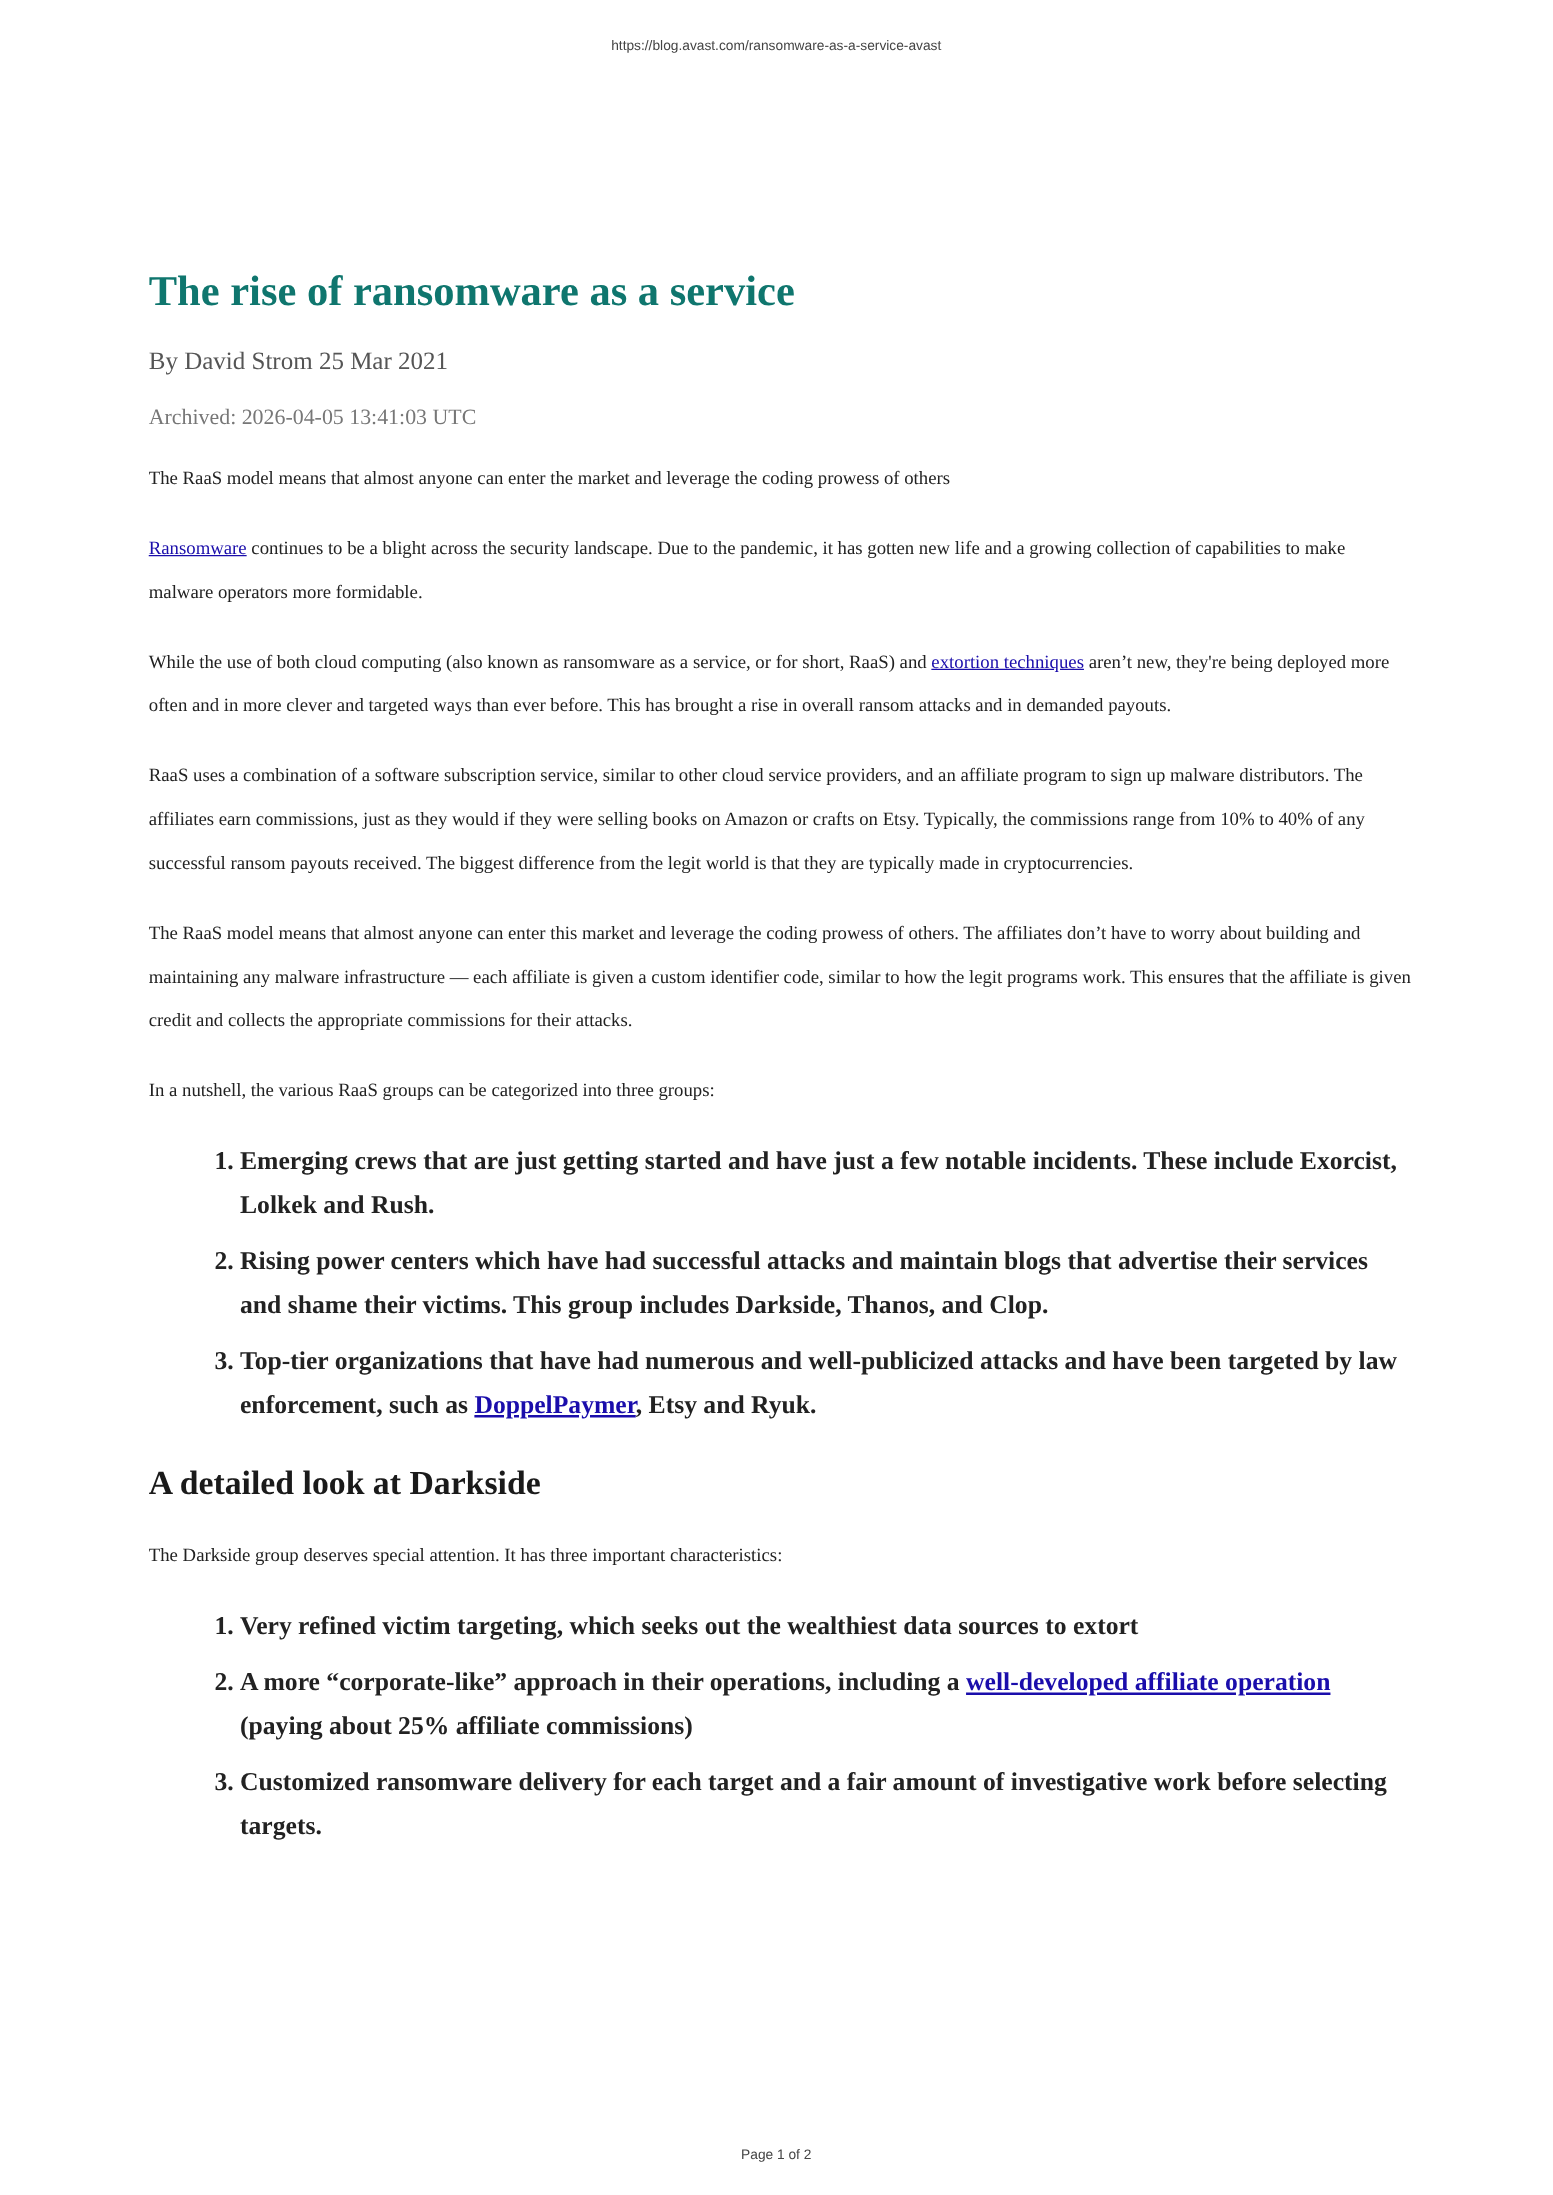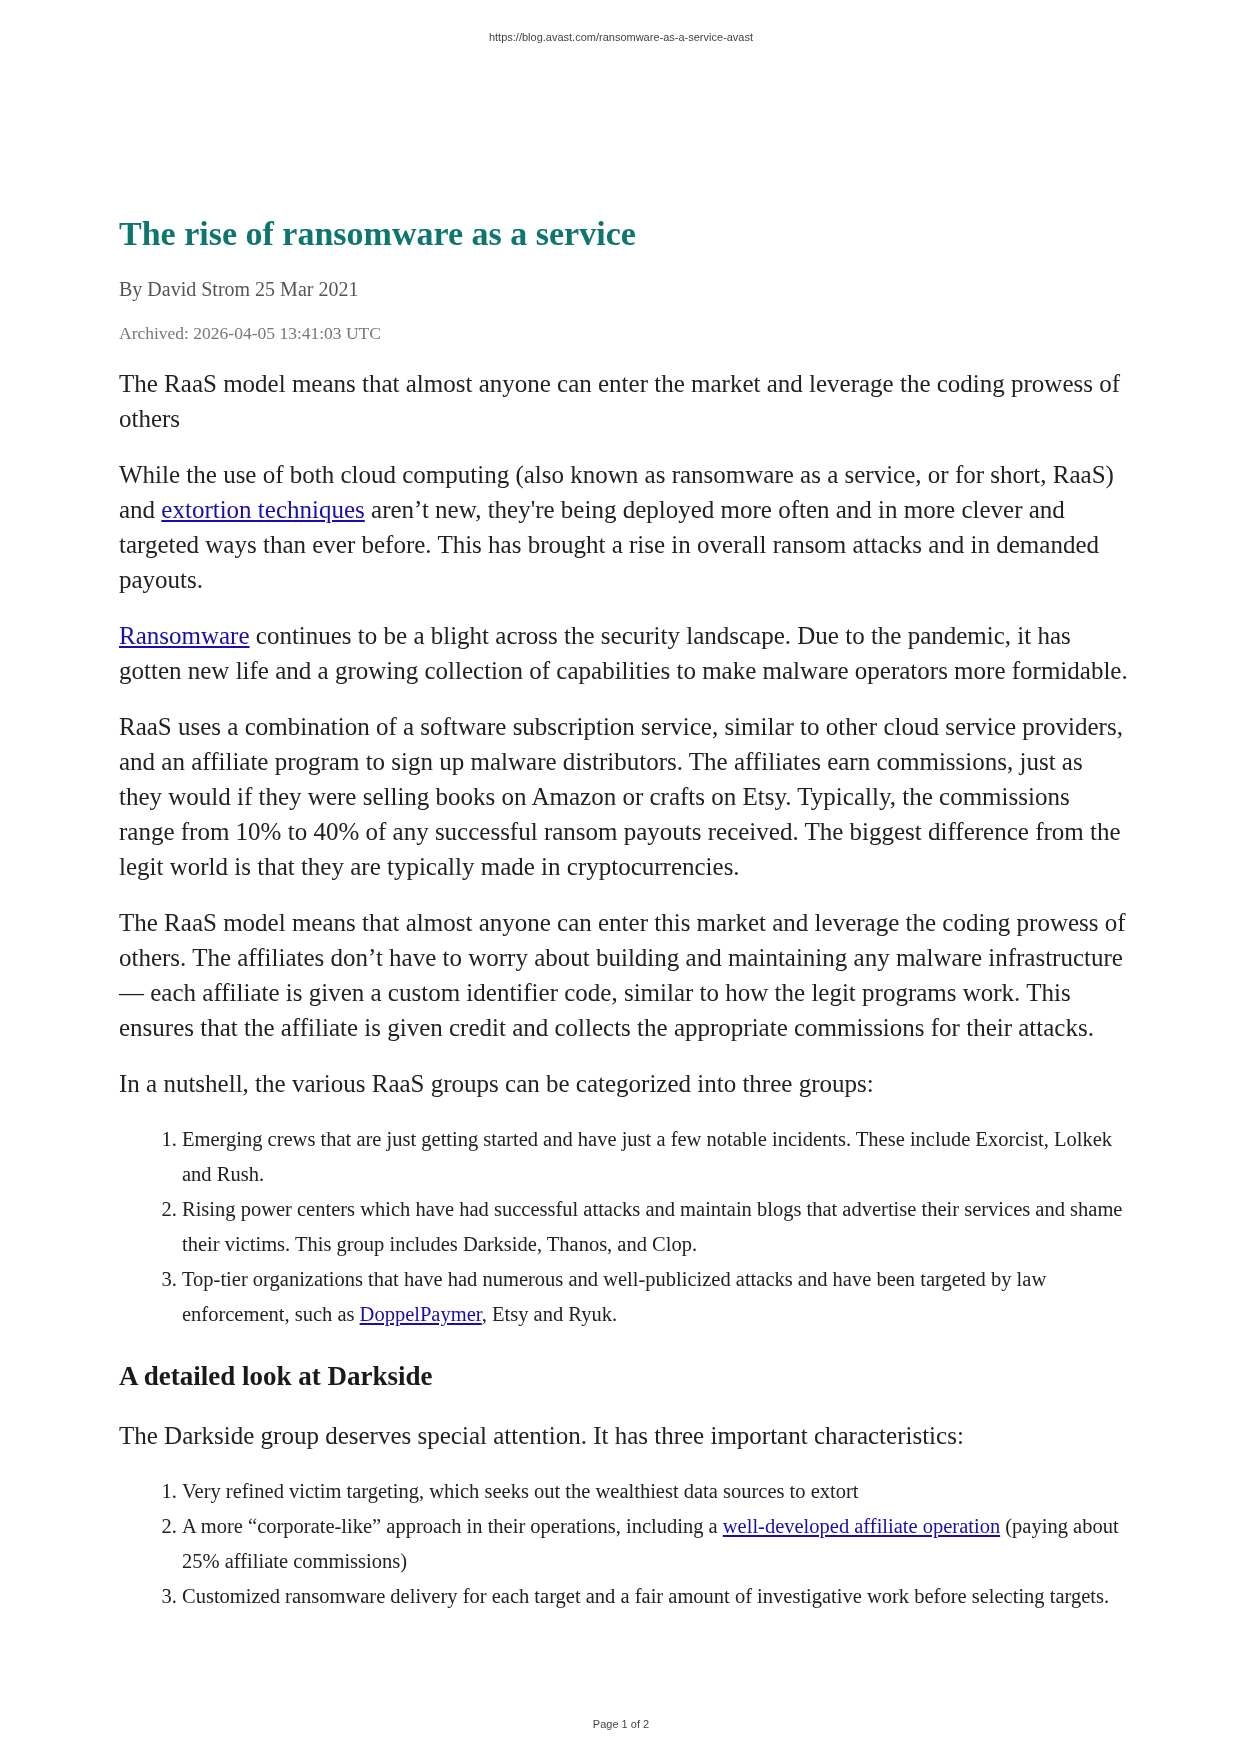--- a/index.html
+++ b/index.html
@@ -55,21 +55,21 @@
       color: #555555;
       margin: 0 0 20px 0;
     }
     .archived {
       font-size: 17.5px;
       line-height: 22px;
       color: #777777;
       margin: 0 0 22px 0;
     }
     p {
-      font-size: 25px;
+      font-size: 15px;
       line-height: 35px;
       margin: 0 0 21px 0;
     }
     a {
       color: #1a0dab;
       text-decoration: underline;
     }
     h2 {
       font-family: "Liberation Serif", serif;
       font-weight: bold;
@@ -78,39 +78,40 @@
       margin: 26px 0 24px 0;
       color: #1a1a1a;
     }
     ol {
       margin: 0 0 21px 0;
       padding-left: 63px;
       font-size: 20.5px;
       line-height: 35px;
     }
     ol li {
-      margin: 0;
+      margin: 10px;
       padding-left: 0;
+      font-weight: bold;
     }
   </style>
 </head>
 <body>
 
 <div class="page-url">https://blog.avast.com/ransomware-as-a-service-avast</div>
 
 <div class="article">
   <h1>The rise of ransomware as a service</h1>
   <div class="byline">By David Strom 25 Mar 2021</div>
   <div class="archived">Archived: 2026-04-05 13:41:03 UTC</div>
 
   <p>The RaaS model means that almost anyone can enter the market and leverage the coding prowess of others</p>
 
+  <p><a href="#">Ransomware</a><span> continues to be a blight across the security landscape. Due to the pandemic, it has gotten new life and a growing collection of capabilities to make malware operators more formidable.</span></p>
+
   <p><span>While the use of both cloud computing (also known as ransomware as a service, or for short, RaaS) and </span><a href="#">extortion techniques</a><span> aren’t new, they're being deployed more often and in more clever and targeted ways than ever before. This has brought a rise in overall ransom attacks and in demanded payouts.</span></p>
-
-  <p><a href="#">Ransomware</a><span> continues to be a blight across the security landscape. Due to the pandemic, it has gotten new life and a growing collection of capabilities to make malware operators more formidable.</span></p>
 
   <p>RaaS uses a combination of a software subscription service, similar to other cloud service providers, and an affiliate program to sign up malware distributors. The affiliates earn commissions, just as they would if they were selling books on Amazon or crafts on Etsy. Typically, the commissions range from 10% to 40% of any successful ransom payouts received. The biggest difference from the legit world is that they are typically made in cryptocurrencies.</p>
 
   <p>The RaaS model means that almost anyone can enter this market and leverage the coding prowess of others. The affiliates don’t have to worry about building and maintaining any malware infrastructure — each affiliate is given a custom identifier code, similar to how the legit programs work. This ensures that the affiliate is given credit and collects the appropriate commissions for their attacks.</p>
 
   <p>In a nutshell, the various RaaS groups can be categorized into three groups:</p>
 
   <ol>
     <li>Emerging crews that are just getting started and have just a few notable incidents. These include Exorcist, Lolkek and Rush.</li>
     <li>Rising power centers which have had successful attacks and maintain blogs that advertise their services and shame their victims. This group includes Darkside, Thanos, and Clop.</li>

